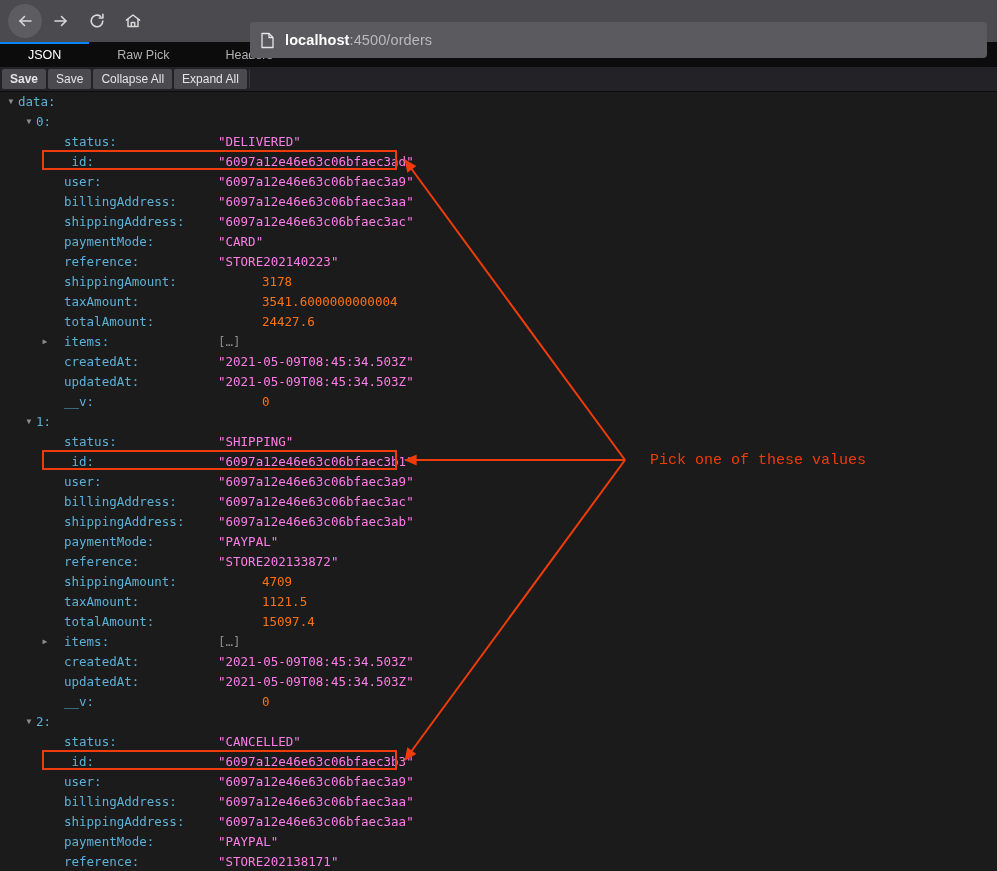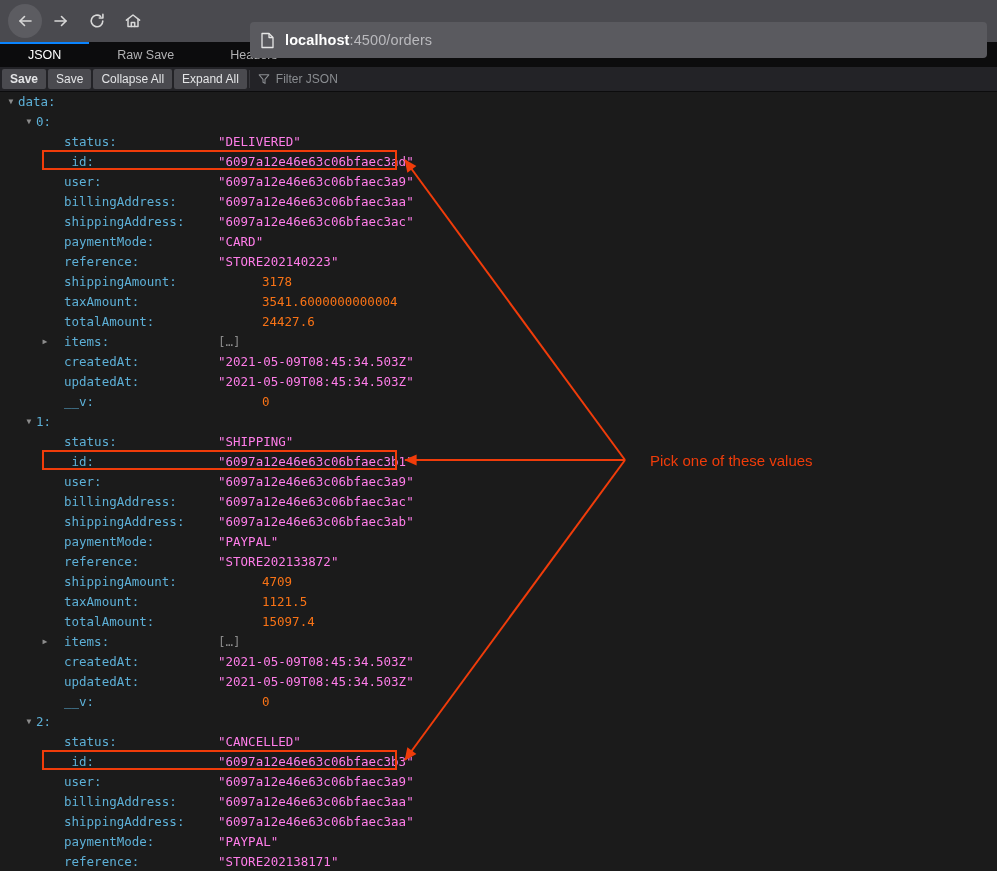--- a/index.html
+++ b/index.html
@@ -185,21 +185,21 @@
   }
   .anno-box {
     position: absolute;
     border: 2px solid #f03c0a;
     box-sizing: border-box;
   }
   #anno-text {
     position: absolute;
     color: #f0501e;
     font-size: 15px;
-    font-family: Liberation Sans, sans-serif;
+    font-family: Liberation Mono, monospace;
     white-space: nowrap;
   }
 </style>
 </head>
 <body>
 
 <div id="browser-chrome">
   <div class="nav-buttons">
     <div class="nav-btn active-bg">
       <span>
@@ -242,38 +242,30 @@
         <path d="M2 1.5 H9 L13 5.5 V15.5 H2 Z"></path>
         <path d="M9 1.5 V5.5 H13"></path>
       </svg>
     </span>
     <span class="url-text"><span class="url-host">localhost</span><span>:4500/orders</span></span>
   </div>
 </div>
 
 <div id="viewer-tabs">
   <div class="viewer-tab selected">JSON</div>
-  <div class="viewer-tab">Raw Save</div>
+  <div class="viewer-tab">Raw Pick</div>
   <div class="viewer-tab">Headers</div>
 </div>
 
 <div id="json-toolbar">
   <div class="tb-btn">Save</div>
   <div class="tb-btn">Save</div>
   <div class="tb-btn">Collapse All</div>
   <div class="tb-btn">Expand All</div>
   <div class="tb-sep"></div>
-  <div id="filter-box">
-    <span class="funnel">
-      <svg width="12" height="12" viewBox="0 0 12 12" fill="none" stroke="currentColor" stroke-width="1.1" stroke-linejoin="round">
-        <path d="M1.2 1.8 H10.8 L7 6.3 V10.4 L5 9.2 V6.3 Z"></path>
-      </svg>
-    </span>
-    <span id="filter-placeholder">Filter JSON</span>
-  </div>
 </div>
 
 <div id="json-panel">
   <div id="json-rows">
       <div class="row d1">
         <span class="twisty">▼</span>
         <span class="key">data:</span>
       </div>
       <div class="row d2">
         <span class="twisty">▼</span>

